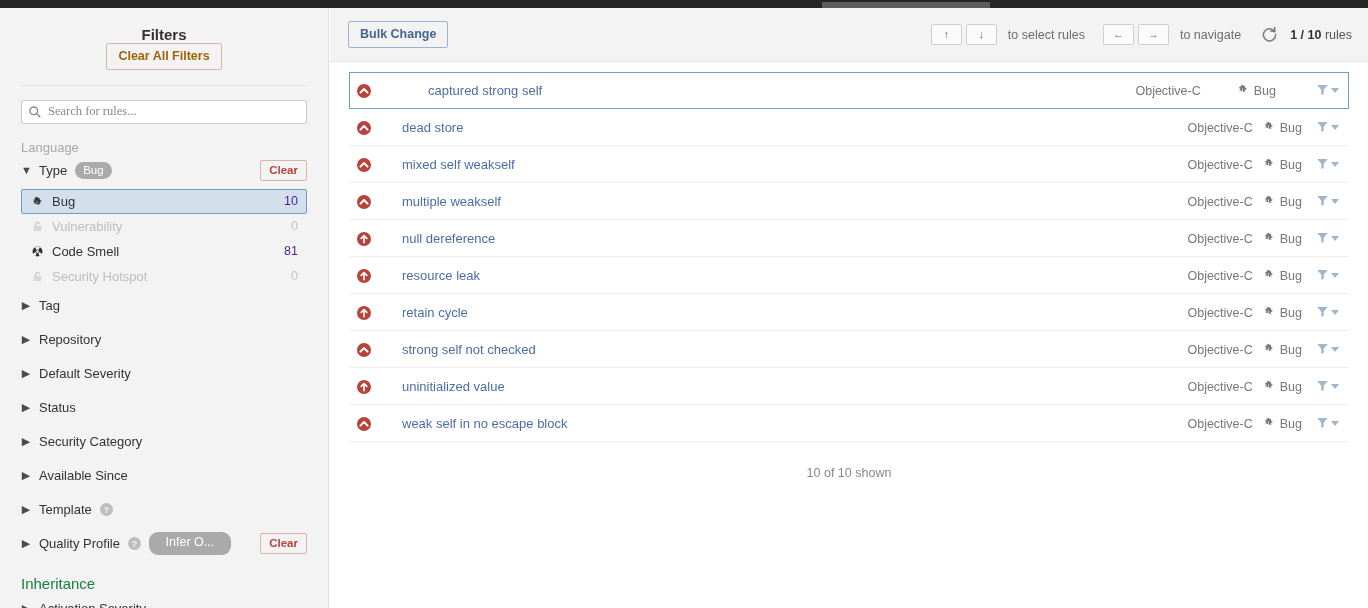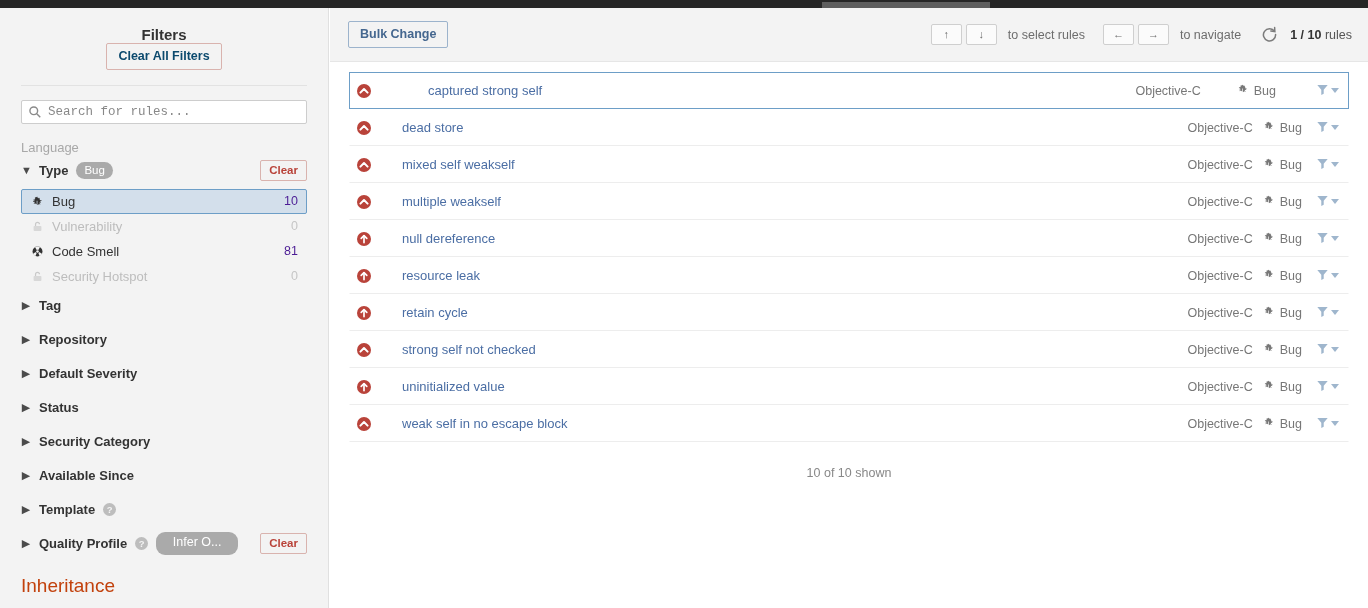--- a/index.html
+++ b/index.html
@@ -51,21 +51,21 @@
   }
   .filters-title {
     font-size: 15px;
     font-weight: bold;
     color: #333333;
   }
   .btn-clear-all {
     font-family: "Liberation Sans", sans-serif;
     font-size: 12.5px;
     font-weight: bold;
-    color: #0c4a6e;
+    color: #a16207;
     background: transparent;
     border: 1px solid #d9b3ae;
     border-radius: 2px;
     padding: 6px 11px;
     cursor: pointer;
     line-height: 1;
   }
   .sidebar-divider {
     margin: 15px 21px 0 21px;
     height: 1px;
@@ -76,21 +76,21 @@
     position: relative;
   }
   .search-input {
     width: 100%;
     box-sizing: border-box;
     height: 24px;
     border: 1px solid #cdcdcd;
     border-radius: 2px;
     background: #ffffff;
     padding: 0 8px 0 26px;
-    font-family: Liberation Mono, monospace;
+    font-family: Liberation Serif, serif;
     font-size: 12.5px;
     color: #555;
     outline: none;
   }
   .search-input::placeholder { color: #888888; }
   .search-icon {
     position: absolute;
     left: 7px; top: 5px;
     width: 14px; height: 14px;
     color: #8a8a8a;
@@ -114,21 +114,21 @@
   .chev {
     width: 10px;
     color: #4b4b4b;
     font-size: 11px;
     line-height: 1;
     display: inline-block;
     text-align: center;
   }
   .facet-name {
     font-size: 13px;
-    font-weight: bold;
+    font-weight: normal;
     color: #333333;
     white-space: nowrap;
   }
   .facet-badge {
     background: #aaaaaa;
     color: #ffffff;
     border-radius: 9px;
     font-size: 11.5px;
     padding: 2px 8px 3px 8px;
     line-height: 1.1;
@@ -197,22 +197,22 @@
   }
   .facet-item.disabled .txt { color: #bdbdbd; }
   .facet-item .cnt {
     margin-left: auto;
     font-size: 12.5px;
     color: #4c1d95;
   }
   .facet-item.disabled .cnt { color: #c5c5c5; }
   .inherit-label {
     margin: 14px 21px 0 21px;
-    font-size: 19px;
-    color: #c2410c;
+    font-size: 15px;
+    color: #15803d;
   }
   
   .main {
     position: absolute;
     top: 8px; left: 330px;
     width: 1038px; height: 600px;
     background: #ffffff;
   }
   .main-toolbar {
     position: relative;

